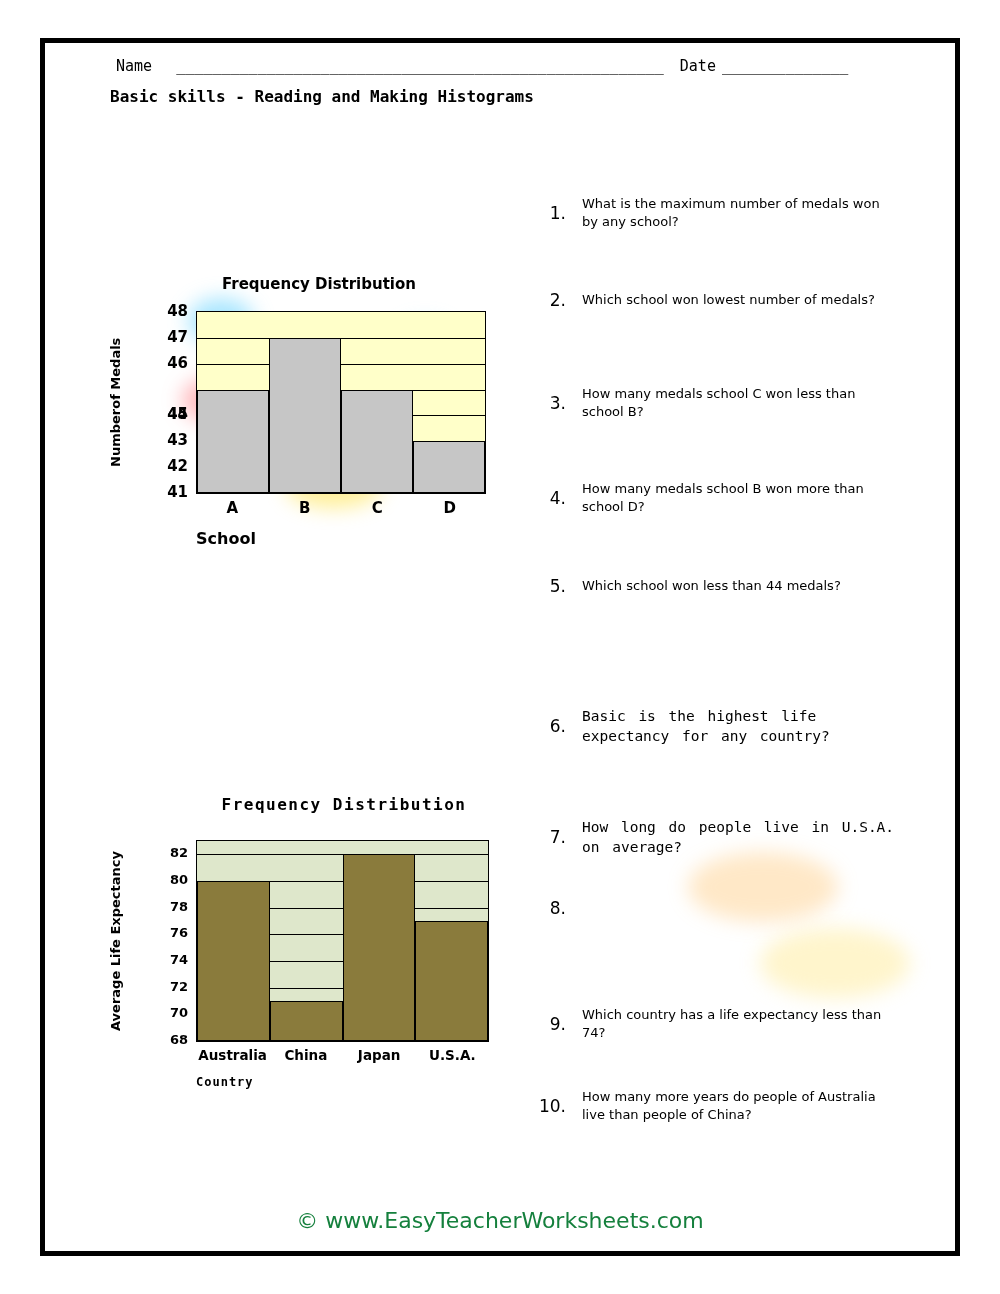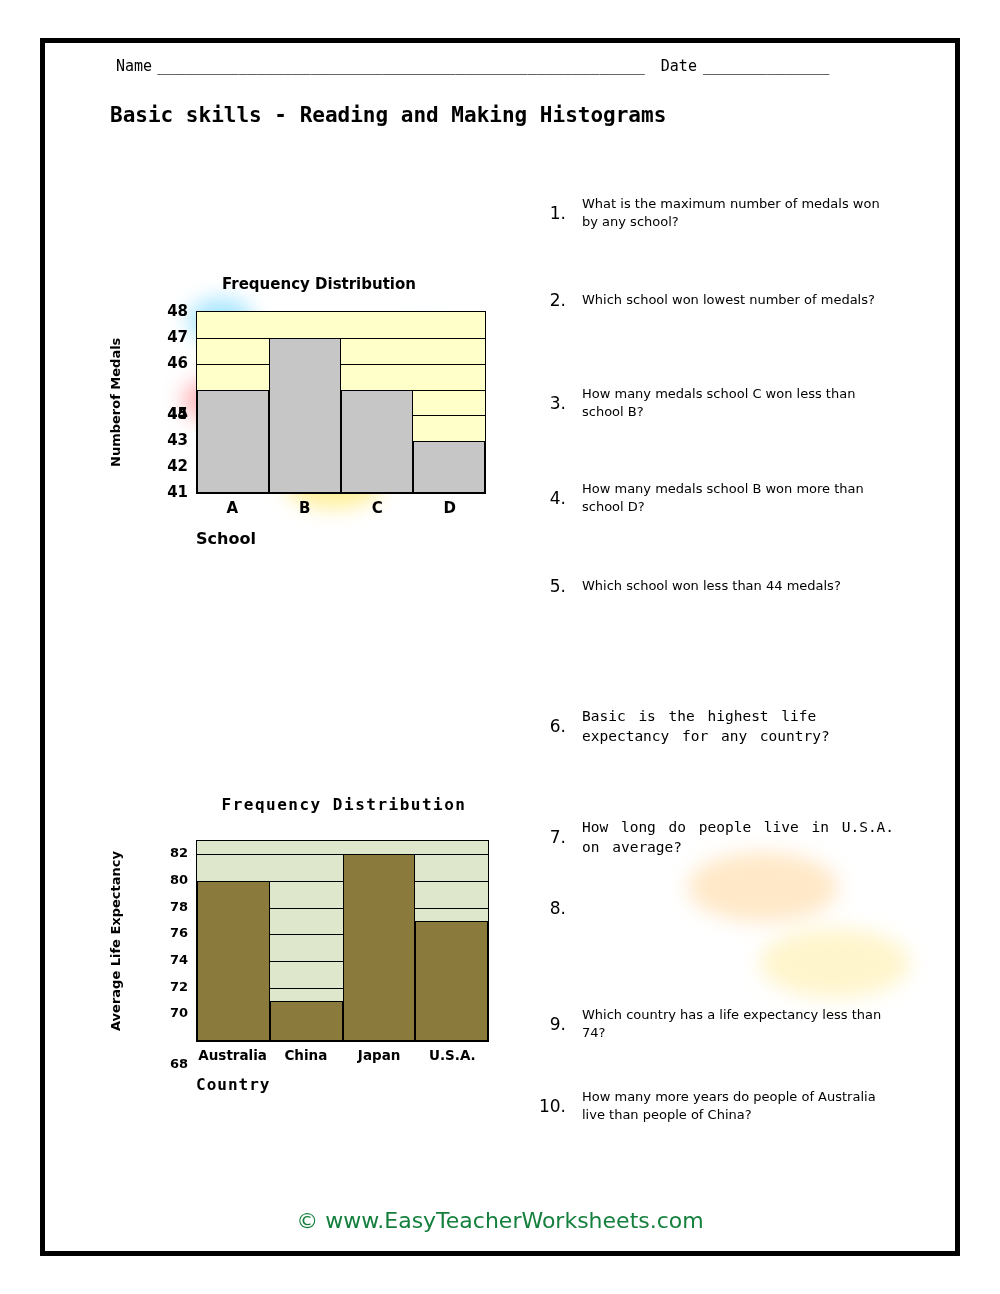--- a/index.html
+++ b/index.html
@@ -19,27 +19,27 @@
   .b3 { left: 228px; top: 416px; width: 92px;  height: 40px; background: rgba(255,215,0,.45); }
   .b4 { left: 286px; top: 464px; width: 96px;  height: 44px; background: rgba(255,215,0,.40); }
   .b5 { left: 398px; top: 322px; width: 54px;  height: 34px; background: rgba(120,220,255,.35); }
   .b6 { left: 688px; top: 852px; width: 150px; height: 70px; background: rgba(255,180,70,.30); }
   .b7 { left: 760px; top: 928px; width: 150px; height: 70px; background: rgba(255,225,110,.35); }
 
   .header-row {
     position: absolute; left: 116px; top: 57px; width: 760px;
     font-family: "DejaVu Sans Mono", monospace; font-size: 15px; white-space: nowrap;
   }
-  .header-row .lbl { margin-right: 5px; }
+  .header-row .lbl { margin-right: 24px; }
   .header-row .date-lbl { margin-left: 16px; margin-right: 6px; }
 
   .title {
-    position: absolute; left: 110px; top: 103px;
+    position: absolute; left: 110px; top: 88px;
     font-family: "DejaVu Sans Mono", monospace; font-weight: bold;
-    font-size: 21px; line-height: 1.15;
+    font-size: 16px; line-height: 1.15;
   }
   .title .t2 { padding-left: 8px; }
 
   
   .chart { position: absolute; left: 108px; width: 392px; }
   .chart1 { top: 275px; }
   .chart2 { top: 795px; }
 
   .chart-title { font-weight: bold; text-align: center; }
   .chart1 .chart-title { font-size: 15px; margin-bottom: 18px; padding-left: 30px; }
@@ -69,21 +69,21 @@
 
   .xticks { display: flex; font-weight: bold; margin-top: 5px; }
   .chart1 .xticks { width: 290px; font-size: 15px; }
   .chart2 .xticks { width: 293px; font-size: 13.5px; }
   .xtick { flex: 1; text-align: center; }
 
   .xlabel { text-align: left; font-weight: bold; margin-top: 12px; }
   .chart1 .xlabel { width: 290px; font-size: 16px; }
   .chart2 .xlabel {
     width: 293px; font-family: "DejaVu Sans Mono", monospace;
-    font-size: 16px; letter-spacing: 1px;
+    font-size: 12px; letter-spacing: 1px;
   }
 
   
   .question {
     position: absolute; left: 528px; width: 372px;
     display: flex; align-items: center; gap: 16px;
   }
   .qnum { flex: 0 0 38px; width: 38px; text-align: right; font-size: 17px; }
   .qtext { width: 316px; font-size: 13px; line-height: 1.38; }
   .q-mono .qtext {
@@ -159,21 +159,21 @@
         <div class="xlabel">School</div>
       </div>
     </div>
   </div>
 
   <div class="chart chart2">
     <div class="chart-title">Frequency Distribution</div>
     <div class="chart-body">
       <div class="ylabel">Average Life Expectancy</div>
       <div class="yticks">
-          <div class="ytick" style="top: 192px; margin-top: 24px;">68</div>
+          <div class="ytick" style="top: 192px;">68</div>
           <div class="ytick" style="top: 165.333px;">70</div>
           <div class="ytick" style="top: 138.667px;">72</div>
           <div class="ytick" style="top: 112px;">74</div>
           <div class="ytick" style="top: 85.3333px;">76</div>
           <div class="ytick" style="top: 58.6667px;">78</div>
           <div class="ytick" style="top: 32px;">80</div>
           <div class="ytick" style="top: 5.33333px;">82</div>
         </div>
       <div class="plot-wrap">
         <div class="plot" style="background: rgb(222, 231, 203);">

